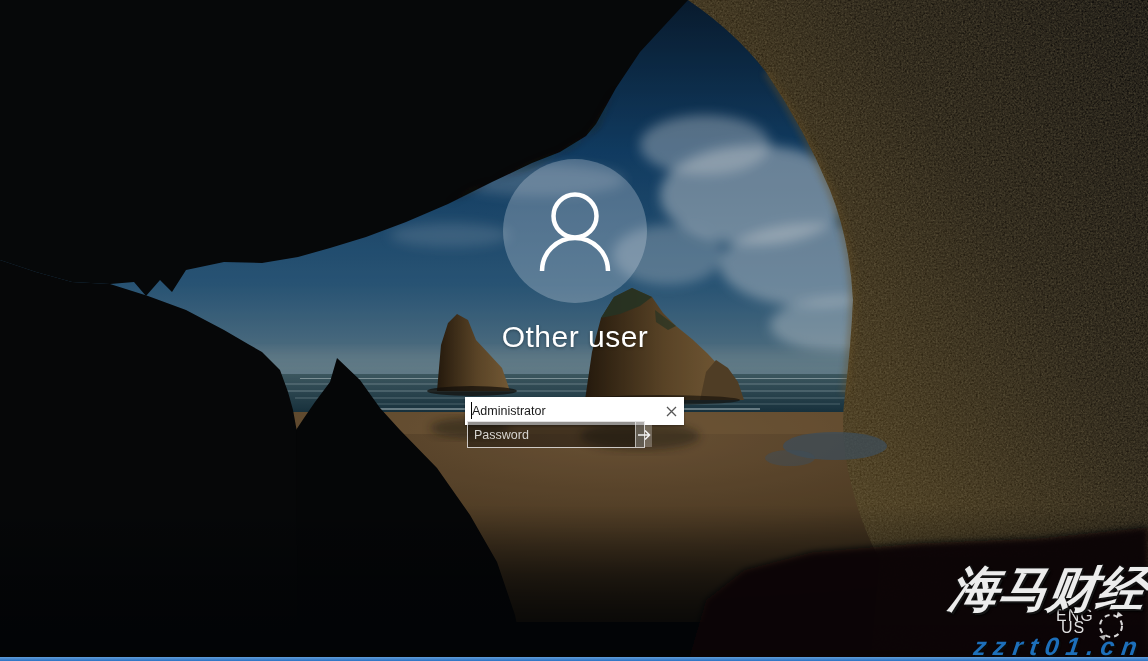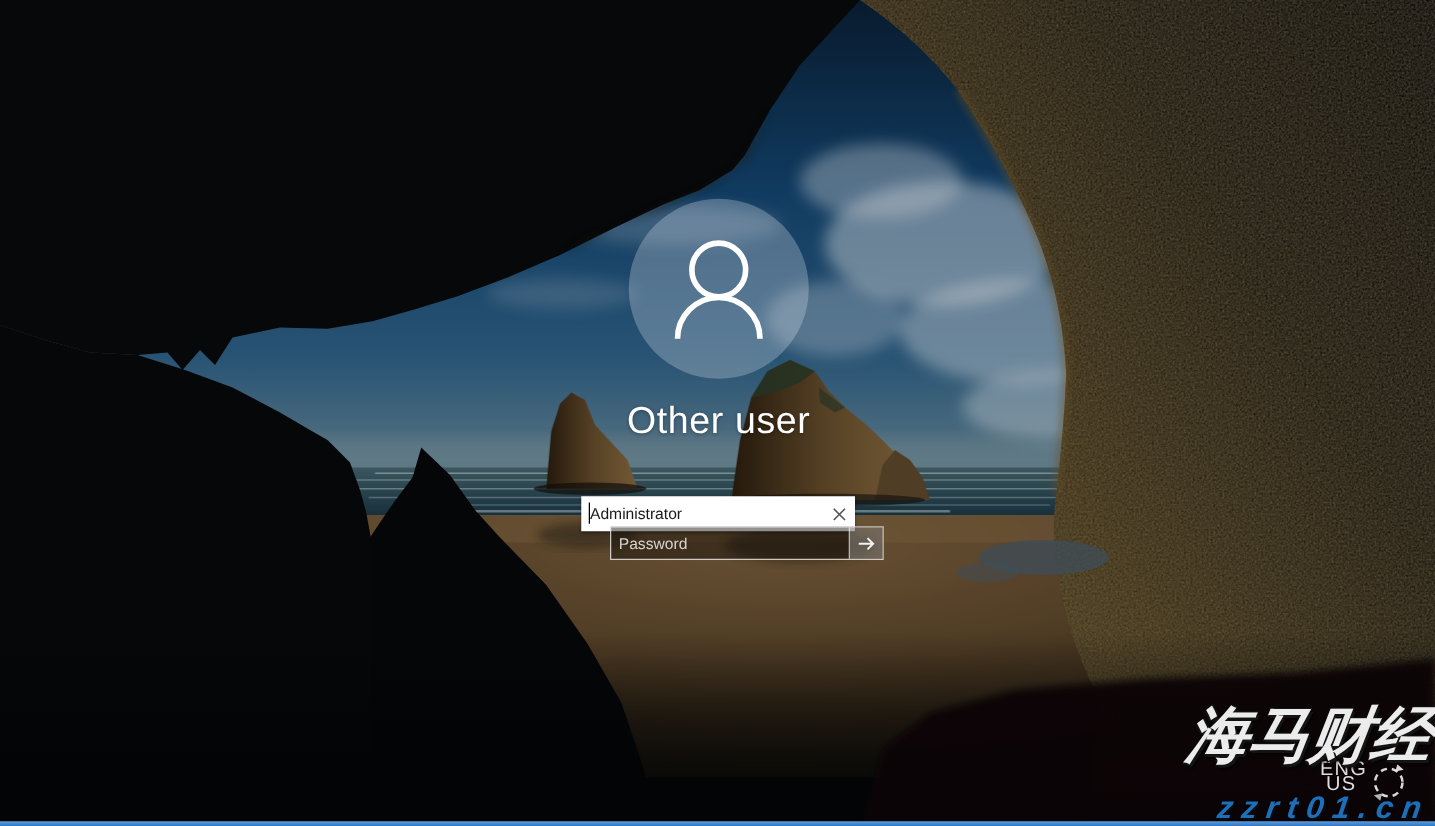--- a/index.html
+++ b/index.html
@@ -19,21 +19,21 @@
   
   .user-field{position:absolute;left:465px;top:381px;width:219px;height:28px;background:#fff;z-index:2;
               display:flex;align-items:center;box-shadow:0 1px 2px rgba(0,0,0,.4);margin-top:16px;}
   .user-field input{flex:1;border:0;outline:0;background:transparent;margin-left:7px;
                     font-family:"Liberation Sans",sans-serif;font-size:12.5px;color:#1a1a1a;padding:0;}
   .caret{position:absolute;left:6px;top:5px;width:1px;height:17px;background:#000;}
   .clear-btn{width:26px;height:26px;border:0;background:transparent;display:flex;align-items:center;
              justify-content:center;cursor:pointer;padding:0;}
 
   
-  .pw-field{position:absolute;left:488px;top:421px;width:219px;height:27px;z-index:2;
+  .pw-field{position:absolute;left:467px;top:421px;width:178px;height:27px;z-index:2;
             background:rgba(15,11,6,0.45);border:1.5px solid rgba(255,255,255,0.75);
             box-sizing:border-box;display:flex;align-items:stretch;justify-content:space-between;}
   .pw-field input{flex:1;border:0;outline:0;background:transparent;margin-left:6px;padding:0;
                   font-family:"Liberation Sans",sans-serif;font-size:12.5px;color:#e6e6e6;}
   .pw-field input::placeholder{color:#d6d4d0;opacity:1;}
   .pw-submit{width:27px;border:0;border-left:1px solid rgba(255,255,255,0.55);cursor:pointer;
              background:rgba(255,255,255,0.26);display:flex;align-items:center;justify-content:center;padding:0;}
 
   
   .lang{position:absolute;left:1056px;top:610px;z-index:3;color:#dedede;text-align:center;width:34px;

